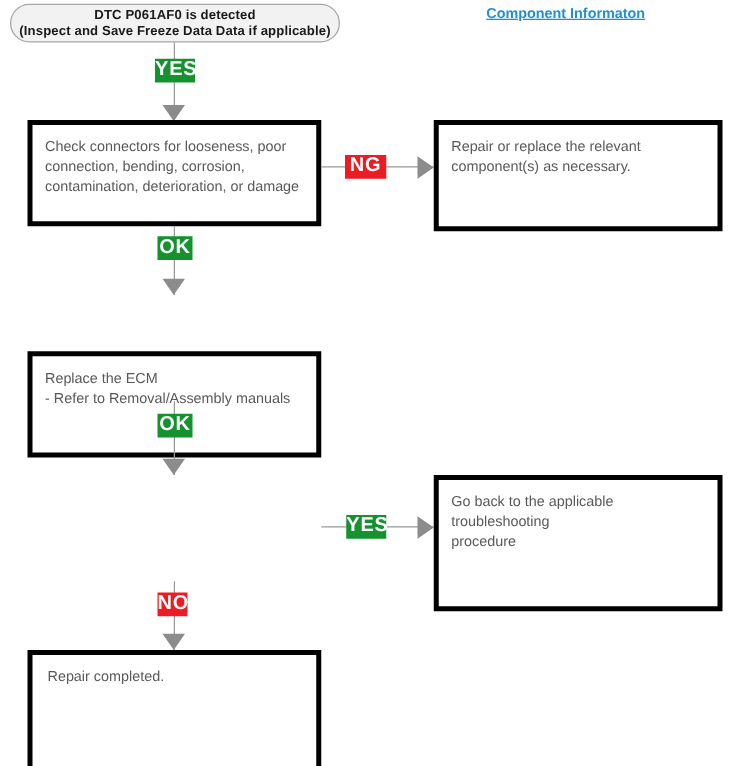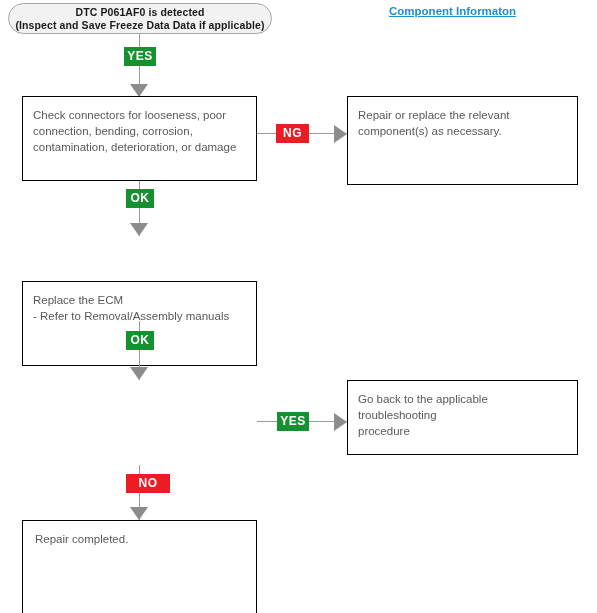--- a/index.html
+++ b/index.html
@@ -61,36 +61,36 @@
     text-decoration: underline;
     cursor: pointer;
     white-space: nowrap;
     text-align: right;
   }
 
   
   .box {
     position: absolute;
     box-sizing: border-box;
-    border: 1px solid #000000;
+    border: 4px solid #000000;
     background: #ffffff;
     padding: 10px 8px 0 10px;
   }
   .box .txt {
     font-size: 11.5px;
     line-height: 16px;
     color: #595959;
     white-space: pre-line;
   }
 
   .box-check   { left: 22px;  top: 96px;  width: 235px; height: 85px; }
   .box-repair  { left: 347px; top: 96px;  width: 231px; height: 89px; }
   .box-ecm     { left: 22px;  top: 236px; width: 235px; height: 85px; margin-top: 45px; }
   .box-verify  { left: 22px;  top: 380px; width: 235px; height: 85px; }
-  .box-goback  { left: 347px; top: 380px; width: 231px; height: 75px; }
+  .box-goback  { left: 347px; top: 380px; width: 231px; height: 109px; }
   .box-done    { left: 22px;  top: 520px; width: 235px; height: 106px; padding-left: 12px; }
 
   
   .vline {
     position: absolute;
     width: 1px;
     background: #9a9a9a;
   }
   .hline {
     position: absolute;
@@ -113,35 +113,35 @@
     height: 0;
     border-top: 9px solid transparent;
     border-bottom: 9px solid transparent;
     border-left: 13px solid #8c8c8c;
   }
 
   
   .badge {
     position: absolute;
     box-sizing: border-box;
-    font-size: 12px;
+    font-size: 16px;
     font-weight: bold;
     color: #ffffff;
     text-align: center;
     line-height: 18px;
     height: 19px;
     letter-spacing: 0.04em;
   }
   .badge.green { background: #15922f; }
   .badge.red   { background: #ec1c24; }
 
   .badge-yes1  { left: 124px; top: 47px;  width: 32px; }
   .badge-ok1   { left: 126px; top: 189px; width: 28px; }
   .badge-ok2   { left: 126px; top: 331px; width: 28px; }
-  .badge-no1   { left: 126px; top: 474px; width: 44px; }
+  .badge-no1   { left: 126px; top: 474px; width: 24px; }
   .badge-ng1   { left: 276px; top: 124px; width: 33px; }
   .badge-yes2  { left: 277px; top: 412px; width: 32px; }
 </style>
 </head>
 <body>
 
 <div class="stage">
 
   <div class="start-node">
     <div class="line">DTC P061AF0 is detected</div>

